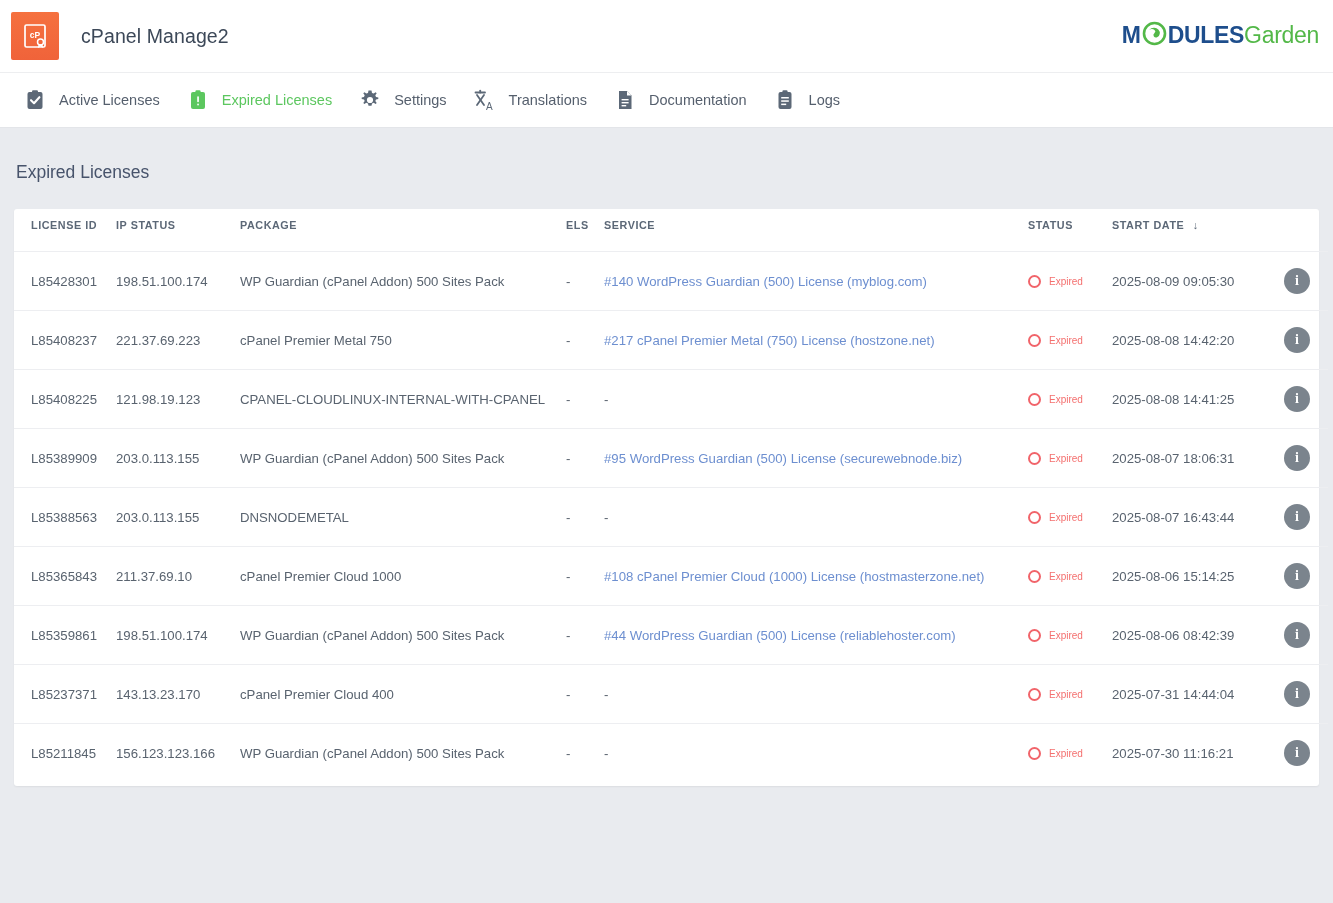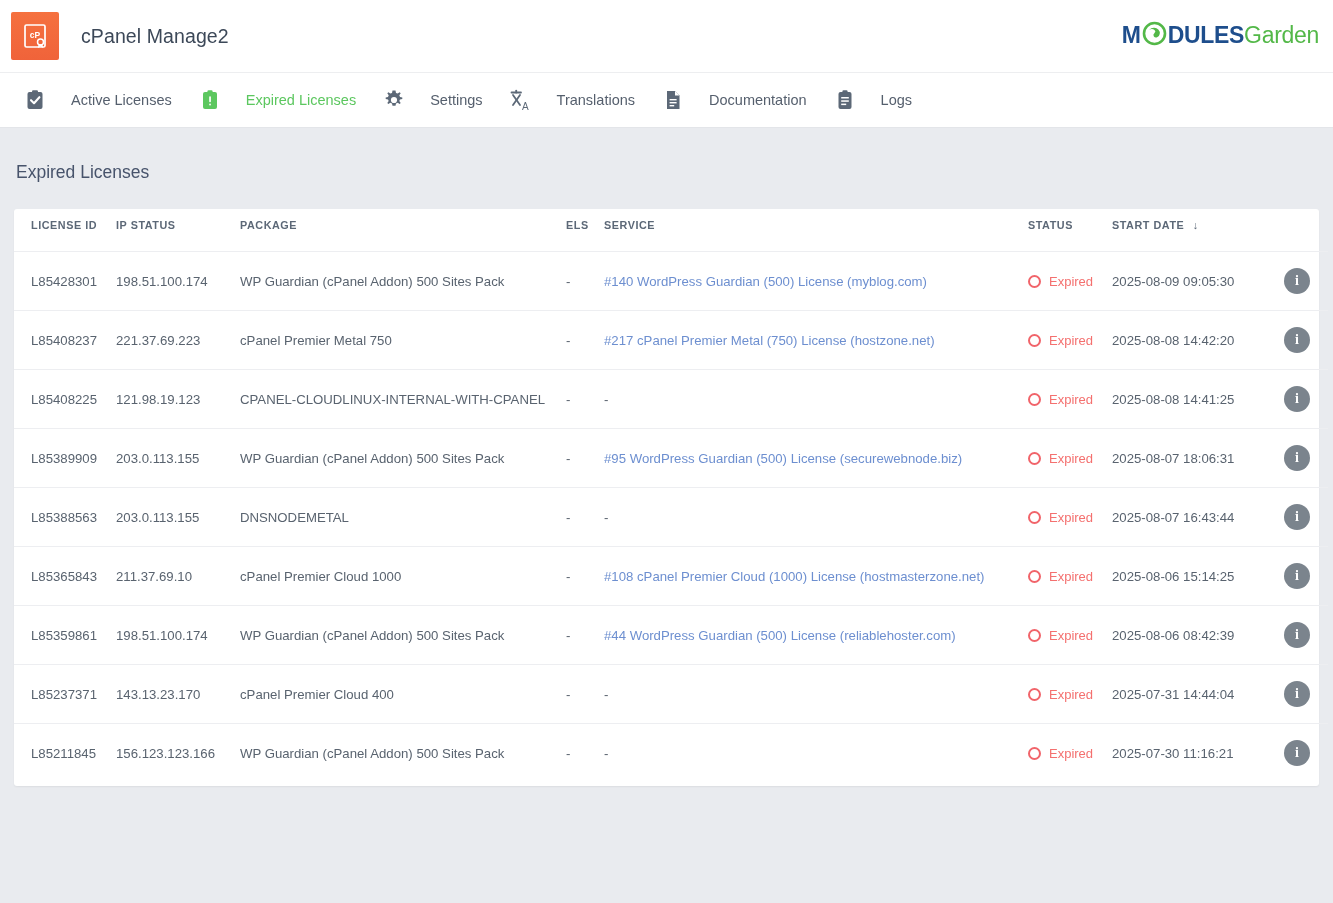--- a/index.html
+++ b/index.html
@@ -59,21 +59,20 @@
     padding-left: 10px;
     position: relative;
   }
   .nav-item {
     display: flex;
     align-items: center;
     height: 56px;
     padding: 0 13px;
     cursor: pointer;
     position: relative;
-    gap: 12px;
   }
   .nav-icon {
     width: 24px; height: 24px;
     display: flex; align-items: center; justify-content: center;
     flex: 0 0 auto;
   }
   .nav-label {
     margin-left: 12px;
     font-size: 14.5px;
     color: #555f6d;
@@ -168,21 +167,21 @@
   .svc-link { color: #6d8fd0; text-decoration: none; }
 
   .status-cell { display: flex; align-items: center; }
   .status-ring {
     width: 13px; height: 13px;
     border: 2px solid #f1646a;
     border-radius: 50%;
     flex: 0 0 auto;
     margin-right: 8px;
   }
-  .status-text { color: #f4706f; font-size: 13px; }
+  .status-text { color: #f4706f; font-size: 10px; }
 
   .info-btn {
     width: 26px; height: 26px;
     border-radius: 50%;
     background: #7b848d;
     color: #ffffff;
     display: inline-flex;
     align-items: center;
     justify-content: center;
     font-size: 14px;

